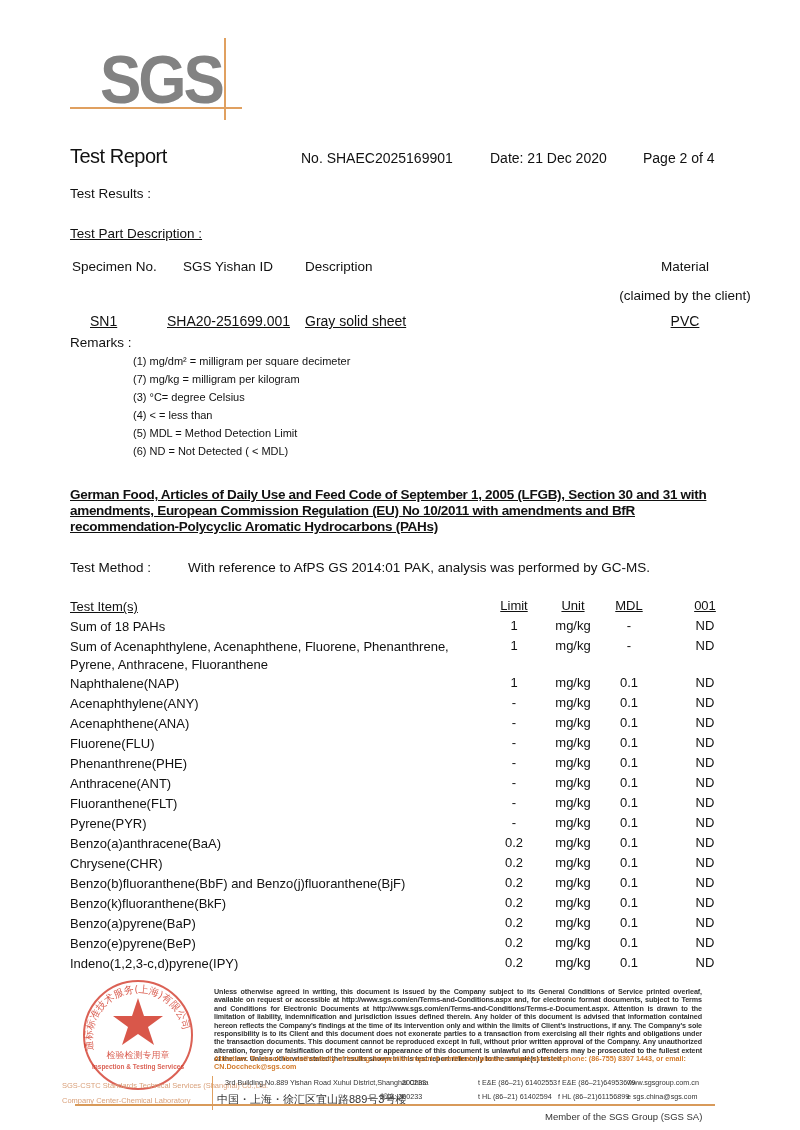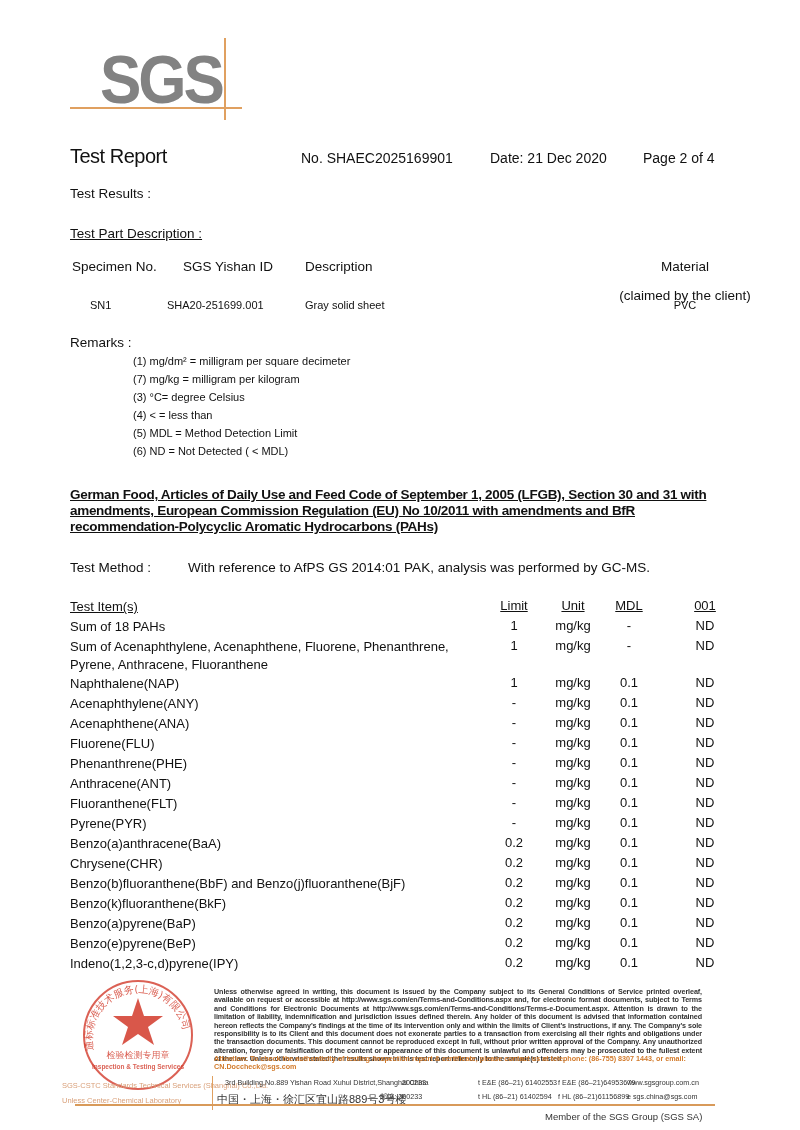--- a/index.html
+++ b/index.html
@@ -21,21 +21,21 @@
   .hdr-date { left: 490px; top: 150px; font-size: 14px; }
   .hdr-page { left: 643px; top: 150px; font-size: 14px; }
 
   .txt { font-size: 13.5px; }
   .u { text-decoration: underline; }
 
   .tr-label { left: 70px; top: 186px; }
   .tpd-label { left: 70px; top: 226px; }
 
   .spec-h { top: 259px; font-size: 13.5px; }
-  .spec-r { top: 299px; font-size: 11px; }
+  .spec-r { top: 313px; font-size: 14px; text-decoration: underline; }
 
   .remarks-label { left: 70px; top: 335px; }
   .remarks-list { left: 133px; top: 352px; font-size: 11px; line-height: 18px; }
 
   .std-title { left: 70px; top: 487px; width: 660px; font-size: 13.5px; font-weight: bold; line-height: 16px;
                text-decoration: underline; letter-spacing: -0.3px; }
 
   .tm-label { left: 70px; top: 560px; }
   .tm-value { left: 188px; top: 560px; }
 
@@ -245,21 +245,21 @@
   <path id="ringpath" d="M 34 72 A 46 46 0 1 1 122 72" fill="none"></path>
   <text font-size="10" fill="#d23a2a" opacity="0.8" font-family="DejaVu Sans, sans-serif">
     <textPath href="#ringpath" startOffset="2" id="ring-textpath">通标标准技术服务(上海)有限公司</textPath>
   </text>
   <polygon points="78,18 84,36 103,36 88,47 94,65 78,54 62,65 68,47 53,36 72,36" fill="#d23a2a" opacity="0.85"></polygon>
   <text x="78" y="78" text-anchor="middle" font-size="9" fill="#d23a2a" opacity="0.8" font-family="DejaVu Sans, sans-serif">检验检测专用章</text>
   <text x="78" y="89" text-anchor="middle" font-size="6.5" font-weight="bold" fill="#d23a2a" opacity="0.8" font-family="Liberation Sans, sans-serif">Inspection &amp; Testing Services</text>
 </svg>
 <div class="abs stamp-co">
   <div>SGS-CSTC Standards Technical Services (Shanghai) Co.,Ltd.</div>
-  <div>Unless Center-Chemical Laboratory</div>
+  <div>Company Center-Chemical Laboratory</div>
 </div>
 
 <div class="abs disclaimer">Unless otherwise agreed in writing, this document is issued by the Company subject to its General Conditions of Service printed overleaf, available on request or accessible at http://www.sgs.com/en/Terms-and-Conditions.aspx and, for electronic format documents, subject to Terms and Conditions for Electronic Documents at http://www.sgs.com/en/Terms-and-Conditions/Terms-e-Document.aspx. Attention is drawn to the limitation of liability, indemnification and jurisdiction issues defined therein. Any holder of this document is advised that information contained hereon reflects the Company's findings at the time of its intervention only and within the limits of Client's instructions, if any. The Company's sole responsibility is to its Client and this document does not exonerate parties to a transaction from exercising all their rights and obligations under the transaction documents. This document cannot be reproduced except in full, without prior written approval of the Company. Any unauthorized alteration, forgery or falsification of the content or appearance of this document is unlawful and offenders may be prosecuted to the fullest extent of the law. Unless otherwise stated the results shown in this test report refer only to the sample(s) tested .</div>
 <div class="abs attention">Attention: To check the authenticity of testing /inspection report &amp; certificate, please contact us at telephone: (86-755) 8307 1443, or email: CN.Doccheck@sgs.com</div>
 
 <div class="abs vbar"></div>
 <div class="abs addr" style="left:217px; top:1078px;padding-left:8px;">3rd Building,No.889 Yishan Road Xuhui District,Shanghai China</div>
 <div class="abs addr" style="left:402px; top:1078px;">200233</div>
 <div class="abs addr" style="left:217px; top:1092px; font-size:11px;">中国・上海・徐汇区宜山路889号3号楼</div>
 <div class="abs addr" style="left:380px; top:1092px;">邮编: 200233</div>

